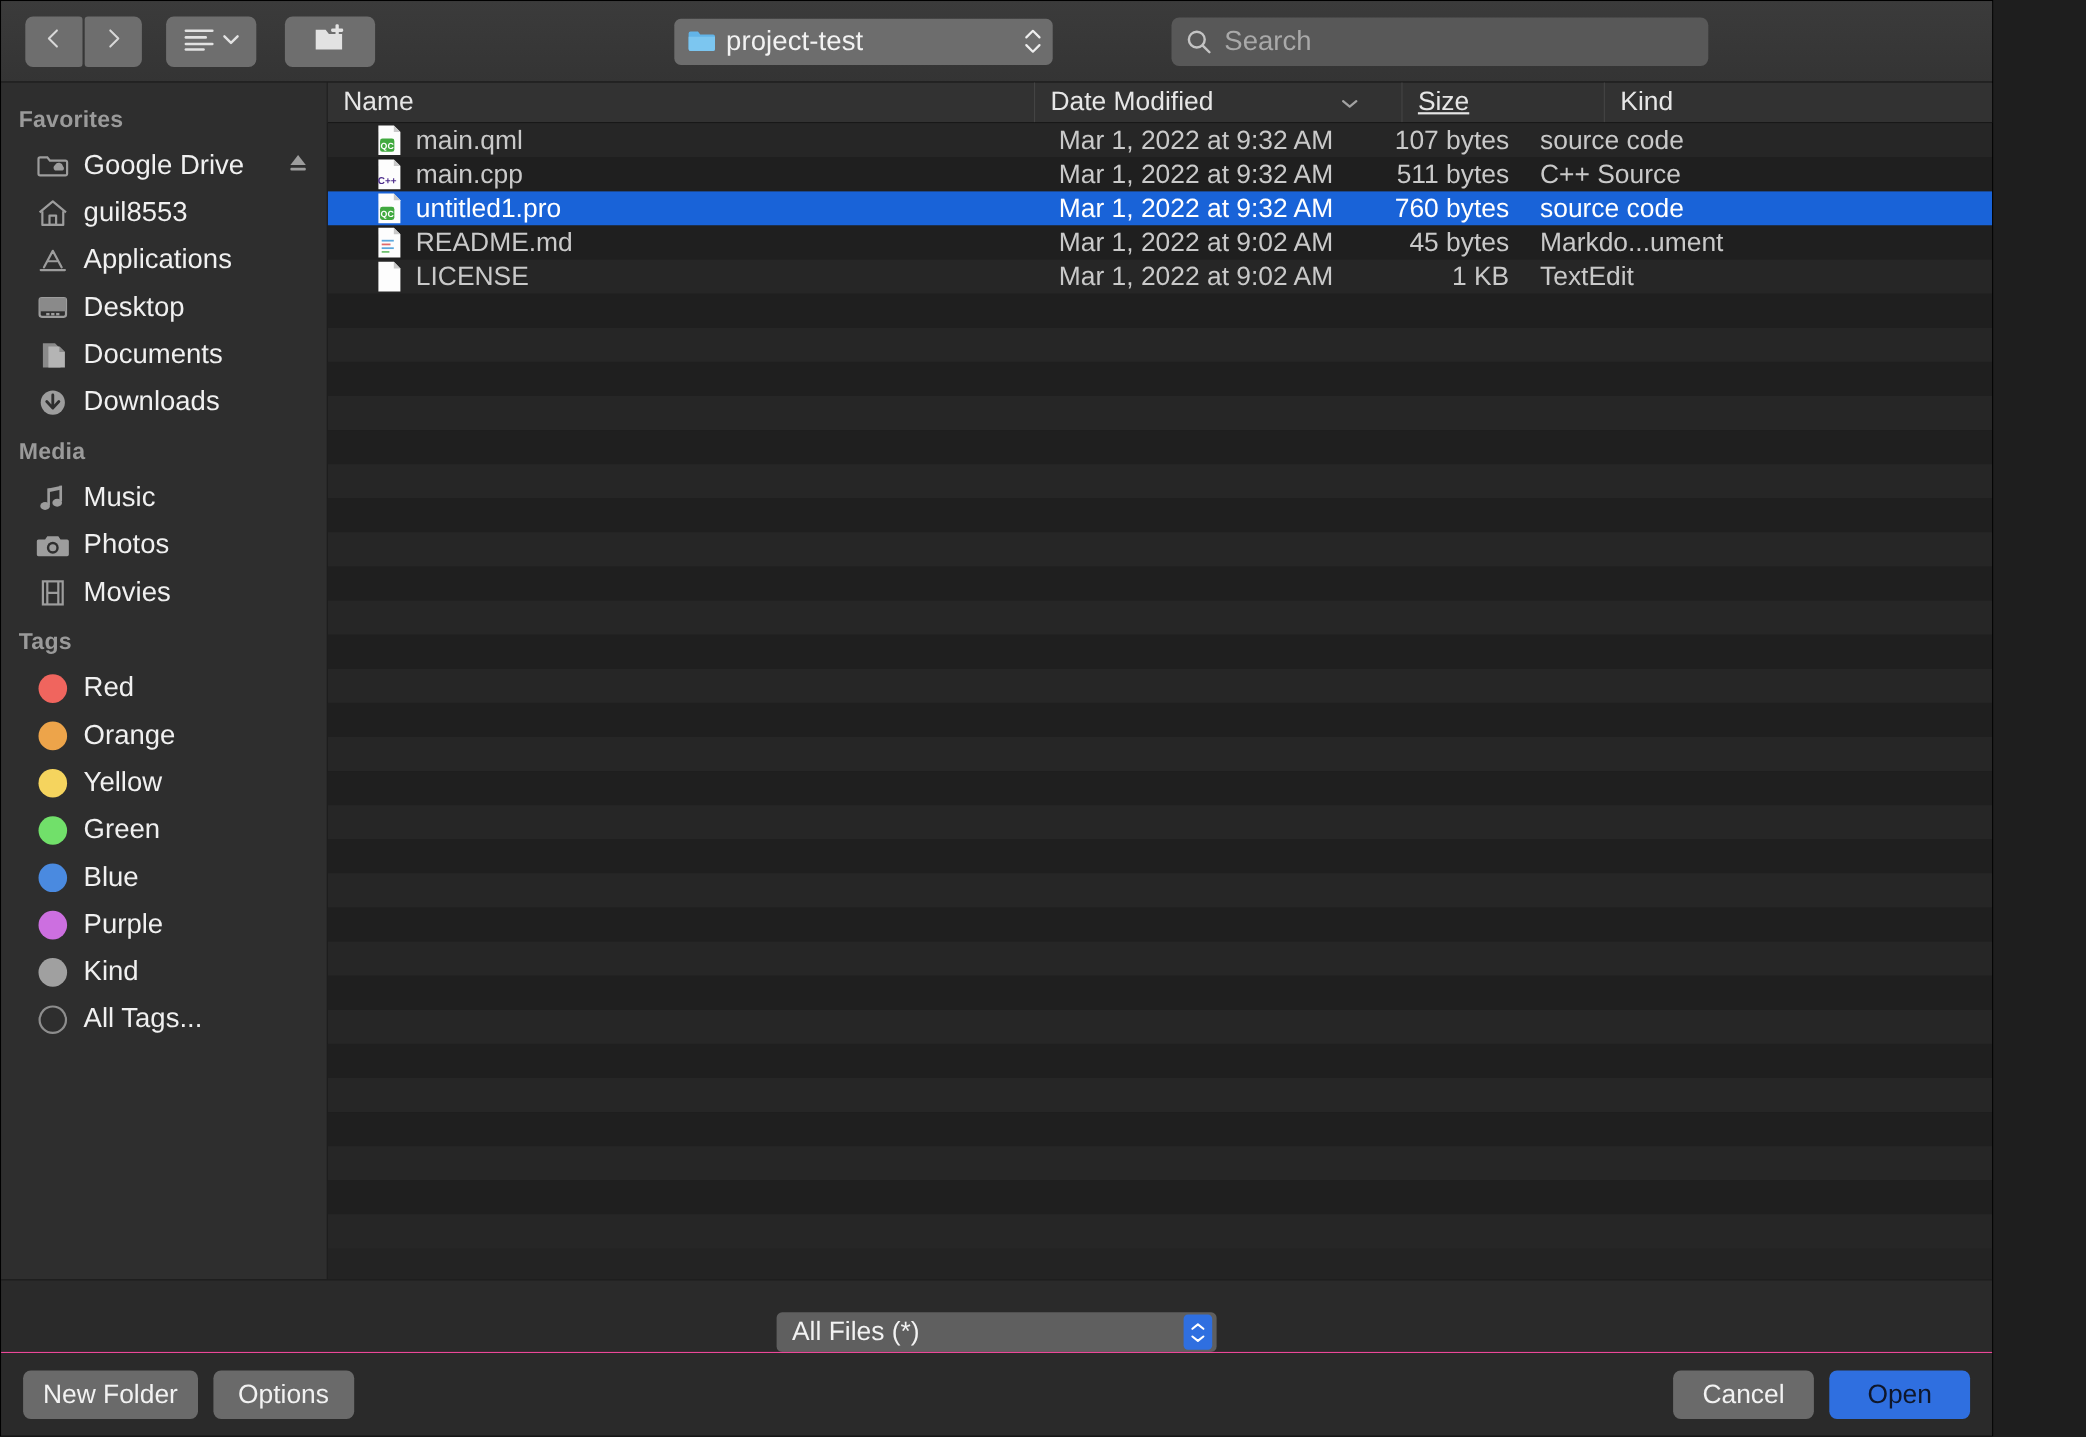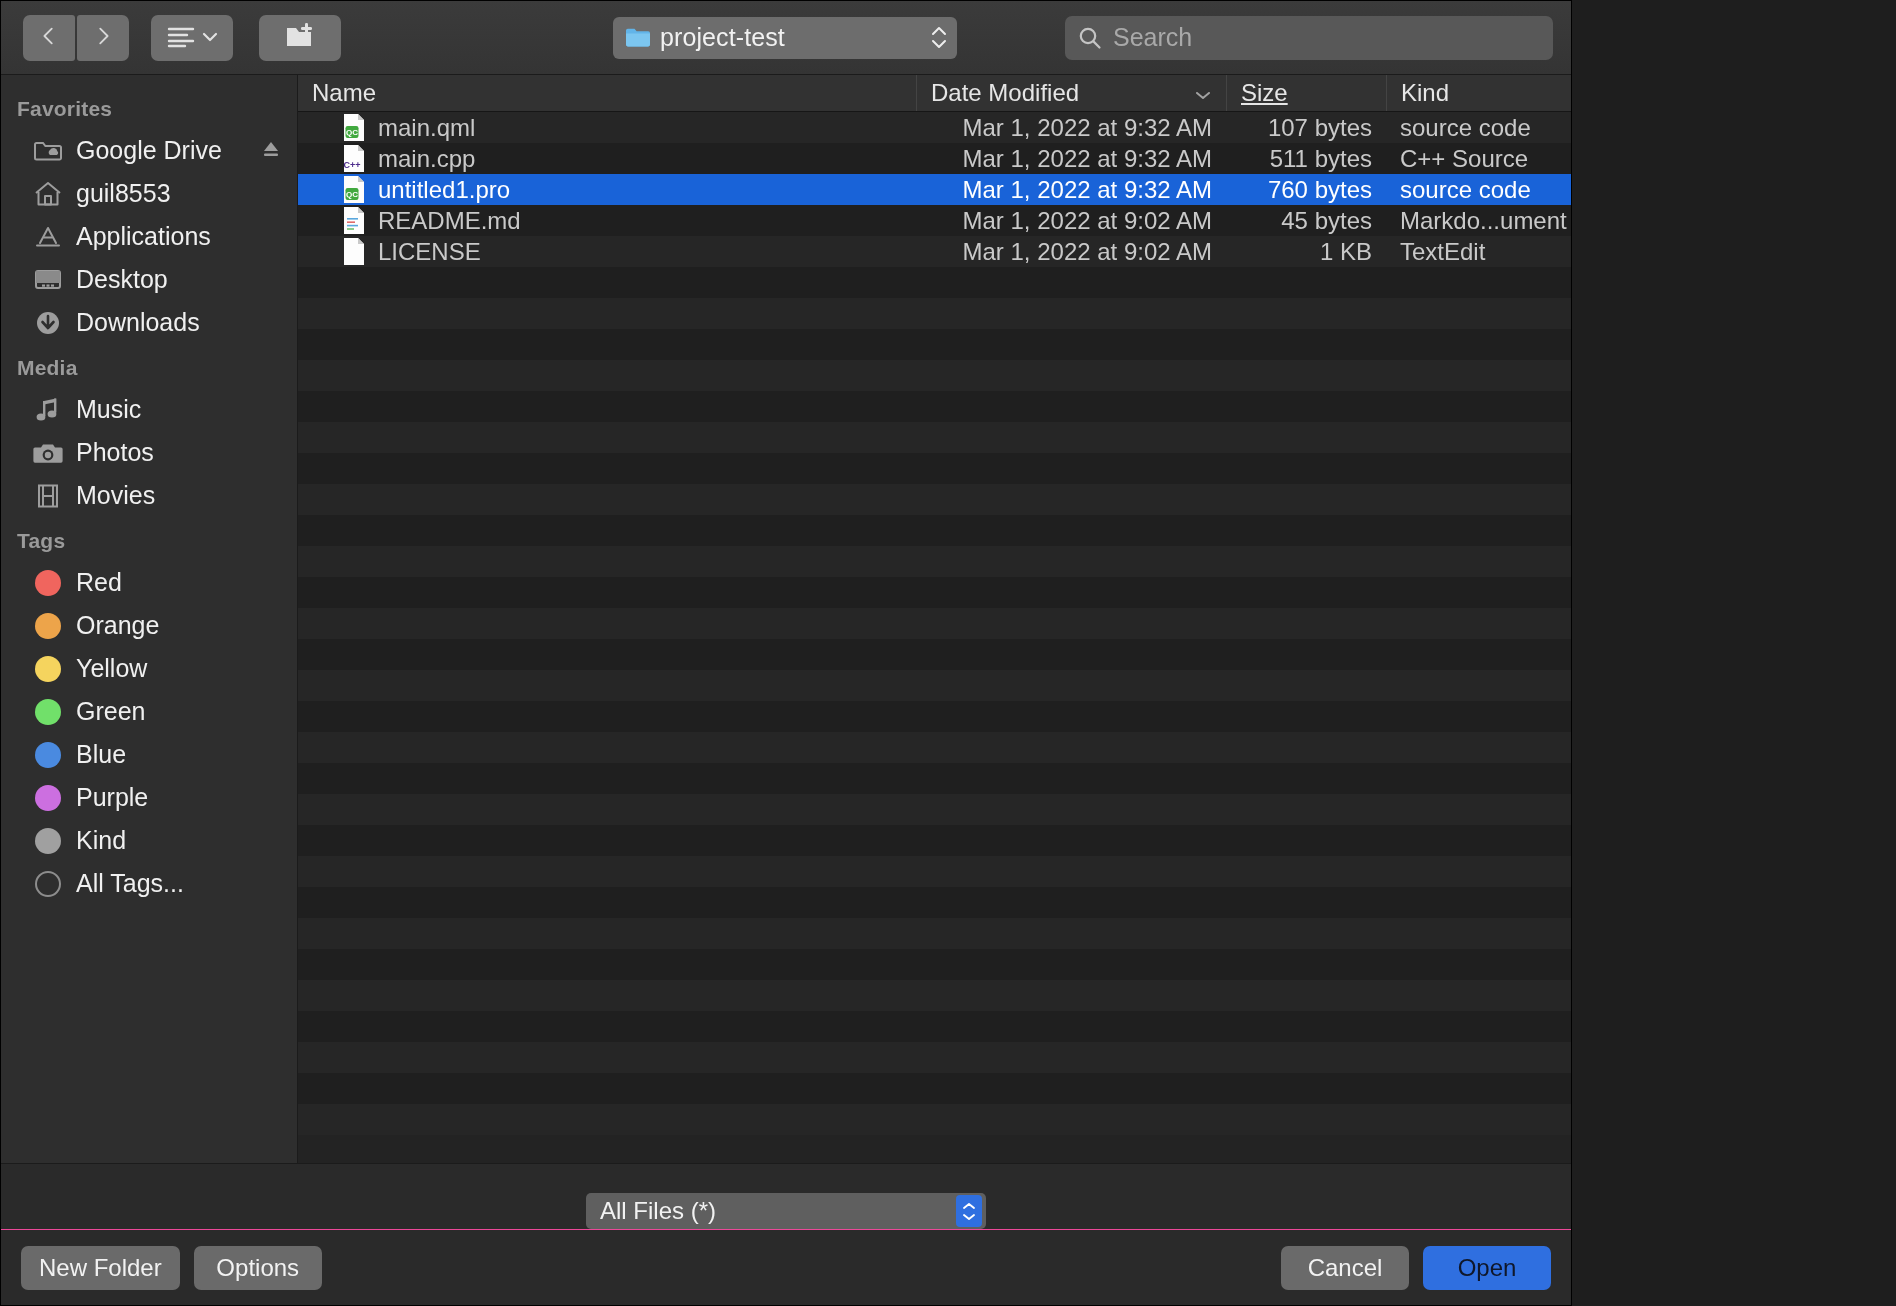--- a/index.html
+++ b/index.html
@@ -3,21 +3,21 @@
 <meta charset="utf-8">
 <style>
   * { box-sizing: border-box; margin: 0; padding: 0; }
   html, body {
     width: 1896px; height: 1306px;
     background: #1e1e1e;
     font-family: "Liberation Sans", sans-serif;
     overflow: hidden;
   }
   .dialog {
-    width: 1572px; height: 1306px;
+    width: 1812px; height: 1306px;
     display: flex; flex-direction: column;
     background: #2a2a2a;
     border: 1px solid #000;
   }
 
   
   .toolbar {
     height: 74px; flex: 0 0 74px;
     background: linear-gradient(180deg, #3b3b3b 0%, #343434 100%);
     display: flex; align-items: center;
@@ -89,21 +89,21 @@
     display: flex; align-items: center; justify-content: center;
     margin-right: 11px;
   }
   .side-label { color: #f0f0f0; font-size: 25px; white-space: nowrap; }
   .side-eject { margin-left: auto; margin-right: 16px; }
   .dot { width: 26px; height: 26px; border-radius: 50%; display: block; }
   .dot.ring { background: transparent; border: 2px solid #8d8d8d; }
 
   
   .filelist { flex: 1 1 auto; display: flex; flex-direction: column; background: #232323; min-width: 0; }
-  .hdr { display: flex; height: 37px; flex: 0 0 37px; background: #323232; border-bottom: 1px solid #161616; }
+  .hdr { display: flex; height: 37px; flex: 0 0 37px; background: #323232; border-bottom: 1px solid #161616; gap: 24px; }
   .hcell {
     display: flex; align-items: center;
     color: #e6e6e6; font-size: 24px;
     padding: 0 14px; border-left: 1px solid #444;
     position: relative; cursor: default;
   }
   .hcell:first-child { border-left: none; }
   .hcell .sort { margin-left: auto; opacity: .75; }
   .c-name { width: 618px; flex: 0 0 618px; }
   .c-date { width: 310px; flex: 0 0 310px; }
@@ -288,20 +288,30 @@
             <rect x="3" y="3" width="24" height="17" rx="2"></rect>
             <rect x="3" y="3" width="24" height="12" fill="#8a8a8a" stroke="none"></rect>
             <rect x="9" y="16.5" width="3" height="2.2" fill="#9d9d9d" stroke="none"></rect>
             <rect x="13.5" y="16.5" width="3" height="2.2" fill="#9d9d9d" stroke="none"></rect>
             <rect x="18" y="16.5" width="3" height="2.2" fill="#9d9d9d" stroke="none"></rect>
           </svg>
         </span>
         <span class="side-label">Desktop</span>
       </div>
 
+      <div class="side-item">
+        <span class="side-ico">
+          <svg width="30" height="28" viewBox="0 0 30 28" fill="none">
+            <path d="M6 3 L17 3 L22 8 L22 25 L6 25 Z" fill="#8a8a8a"></path>
+            <path d="M11 6 L21 6 L26 11 L26 25 L11 25 Z" fill="#b4b4b4"></path>
+            <path d="M21 6 L21 11 L26 11 Z" fill="#8a8a8a"></path>
+          </svg>
+        </span>
+        <span class="side-label">Documents</span>
+      </div>
 
       <div class="side-item">
         <span class="side-ico">
           <svg width="30" height="28" viewBox="0 0 30 28" fill="none">
             <circle cx="15" cy="14" r="11" fill="#9d9d9d"></circle>
             <path d="M15 7 L15 17.5 M9.5 13 L15 19 L20.5 13" stroke="#2e2e2e" stroke-width="2.6" stroke-linecap="round" stroke-linejoin="round"></path>
           </svg>
         </span>
         <span class="side-label">Downloads</span>
       </div>

